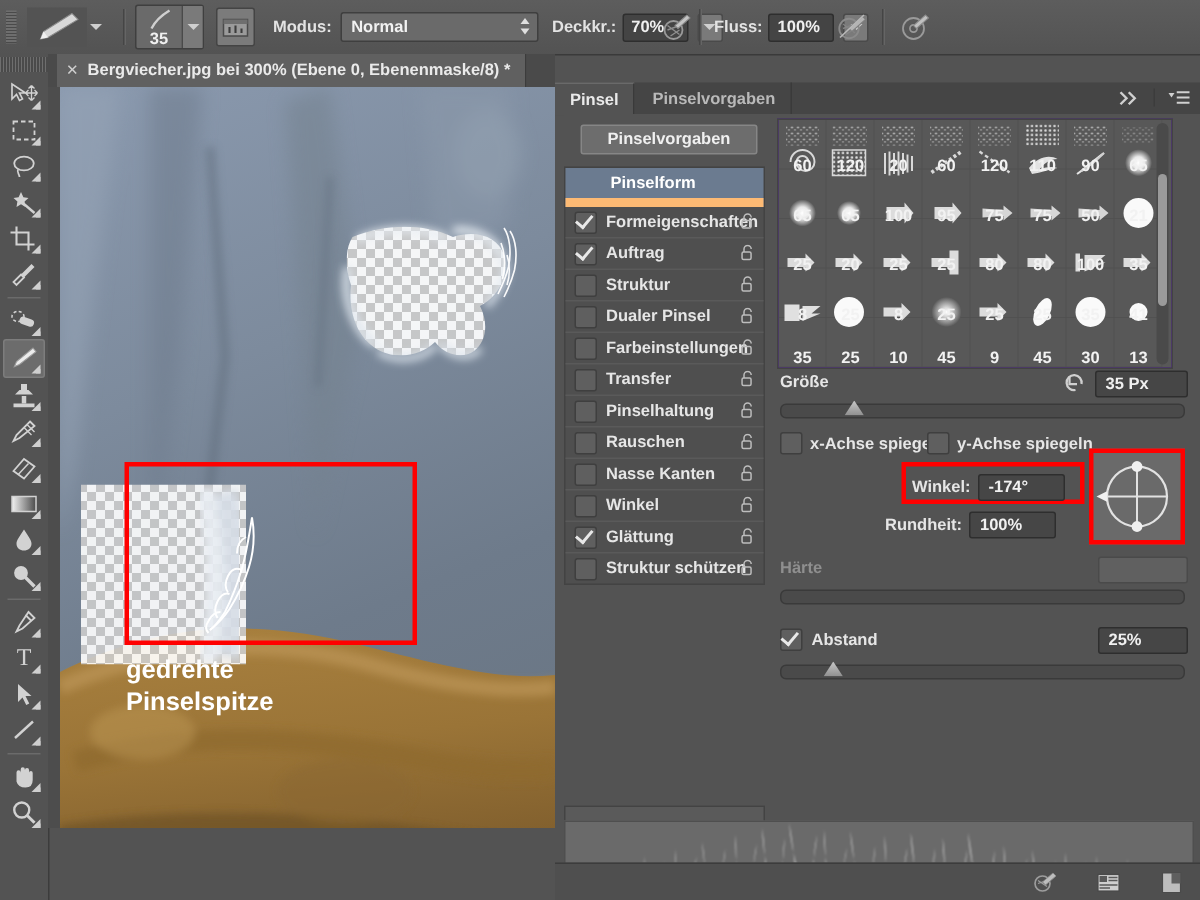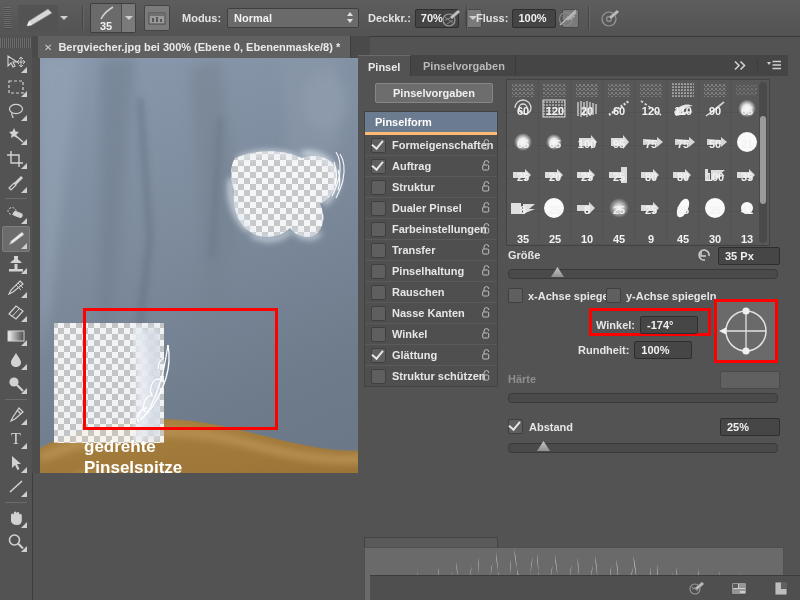--- a/index.html
+++ b/index.html
@@ -59,43 +59,43 @@
   .tb-sep{width:22px;height:1px;background:#6b6b6b;margin:3px auto;}
 
   
   .doctabbar{position:absolute;left:32px;top:36px;width:338px;height:22px;background:#4a4a4a;}
   .doctab{position:absolute;left:6px;top:0;height:22px;background:#606060;
     display:flex;align-items:center;padding:0 10px 0 6px;border-right:1px solid #3c3c3c;}
   .doctab .x{font-size:10px;color:#cfcfcf;margin-right:6px;}
   .doctab .title{font-size:11px;font-weight:bold;color:#eaeaea;white-space:nowrap;text-align:center;}
 
   
-  .canvaswrap{position:absolute;left:32px;top:58px;width:338px;height:415px;background:#4d4d4d;overflow:hidden;}
+  .canvaswrap{position:absolute;left:32px;top:58px;width:338px;height:494px;background:#4d4d4d;overflow:hidden;}
   .photo{position:absolute;left:8px;top:0px;width:330px;height:542px;}
 
   .annot-box{position:absolute;border:3px solid #ff0000;box-sizing:border-box;}
   .annot-text{position:absolute;color:#ffffff;font-weight:bold;font-size:17px;line-height:21px;
     font-family:"Liberation Sans",sans-serif;}
 
   
-  .rpanel{position:absolute;left:358px;top:55px;width:430px;height:545px;background:#535353;}
+  .rpanel{position:absolute;left:370px;top:55px;width:430px;height:545px;background:#535353;}
   .ptabbar{position:absolute;left:0;top:0;width:430px;height:21px;background:#454545;}
   .ptab{position:absolute;top:0;height:21px;display:flex;align-items:center;padding:0 10px;
     font-size:11px;font-weight:bold;color:#b9b9b9;border-right:1px solid #3a3a3a;}
   .ptab.active{background:#535353;color:#eaeaea;border-top:1px solid #6a6a6a;}
   .pmenu{position:absolute;right:6px;top:4px;display:flex;align-items:center;gap:8px;}
 
   .leftcol{position:absolute;left:6px;top:21px;width:140px;height:460px;background:#535353;}
   .presetbtn{width:116px;height:18px;margin:7px auto 0 auto;background:#6d6d6d;border:1px solid #868686;
     border-radius:2px;display:flex;align-items:center;justify-content:center;
     font-size:11px;font-weight:bold;color:#f0f0f0;}
   .optlist{margin-top:8px;width:132px;background:#4f4f4f;border:1px solid #434343;}
   .optrow{height:20px;display:flex;align-items:center;padding-left:6px;position:relative;
     border-bottom:1px solid #5a5a5a;}
-  .optrow.header{background:#6b7b90;border-bottom:3px solid #fdba74;padding-left:10px;}
+  .optrow.header{background:#6b7b90;border-bottom:6px solid #fdba74;padding-left:30px;}
   .optrow .cb{width:13px;height:13px;background:#5f5f5f;border:1px solid #3f3f3f;border-radius:2px;
     margin-right:6px;position:relative;flex:none;}
   .optrow .cb.on::after{content:"";position:absolute;left:2px;top:-1px;width:5px;height:9px;
     border-right:2px solid #e8e8e8;border-bottom:2px solid #e8e8e8;transform:rotate(40deg);}
   .optrow .nm{font-size:11px;font-weight:bold;color:#e6e6e6;white-space:nowrap;}
   .optrow.header .nm{color:#ffffff;}
   .lock{position:absolute;right:6px;top:4px;width:9px;height:11px;}
 
   
   .leftprev{position:absolute;left:6px;top:482px;width:132px;height:28px;background:#5a5a5a;border:1px solid #434343;}

